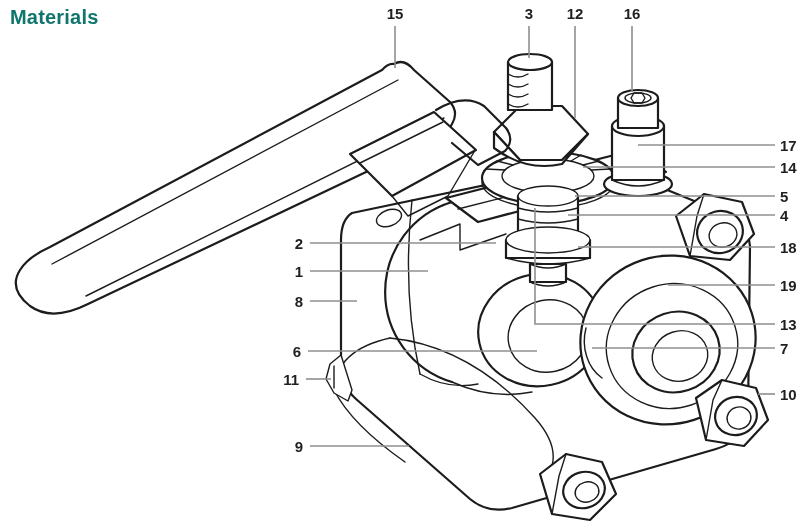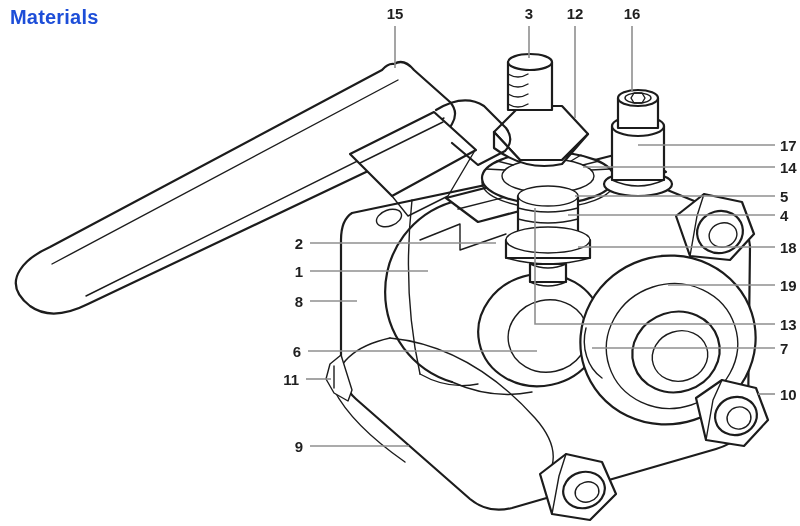--- a/index.html
+++ b/index.html
@@ -5,21 +5,21 @@
   html,body{margin:0;padding:0;background:#ffffff;}
   .page{
     position:relative;
     width:800px;height:526px;
     background:#ffffff;
     overflow:hidden;
     font-family:"Liberation Sans", sans-serif;
   }
   .page-title{
     position:absolute;left:10px;top:6px;
-    font-size:20px;font-weight:bold;color:#1d4ed8;
+    font-size:20px;font-weight:bold;color:#0f766e;
     letter-spacing:.2px;
   }
   svg{position:absolute;left:0;top:0;}
   .art{stroke:#1c1c1c;fill:none;stroke-width:2.2;stroke-linejoin:round;stroke-linecap:round;}
   .artf{stroke:#1c1c1c;fill:#ffffff;stroke-width:2.2;stroke-linejoin:round;stroke-linecap:round;}
   .artd{stroke:#1c1c1c;fill:none;stroke-width:1.4;stroke-linejoin:round;stroke-linecap:round;}
   .artdf{stroke:#1c1c1c;fill:#ffffff;stroke-width:1.4;stroke-linejoin:round;stroke-linecap:round;}
 </style>
 </head>
 <body>

